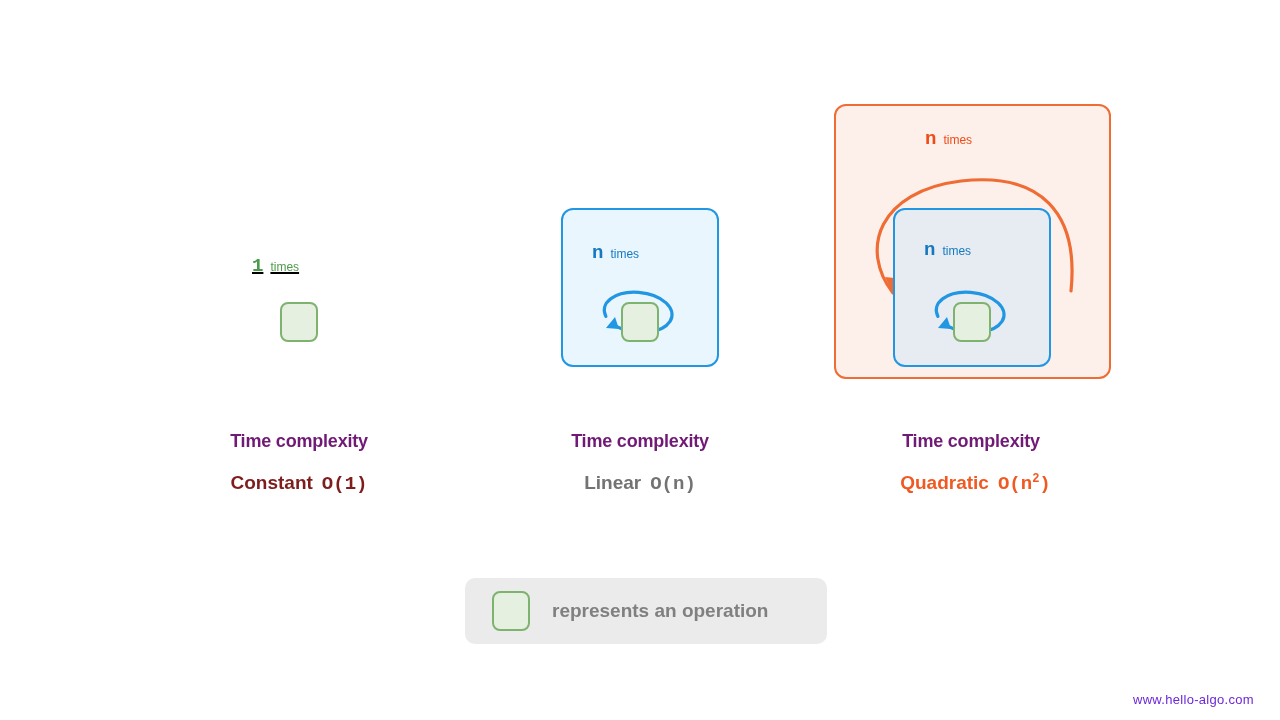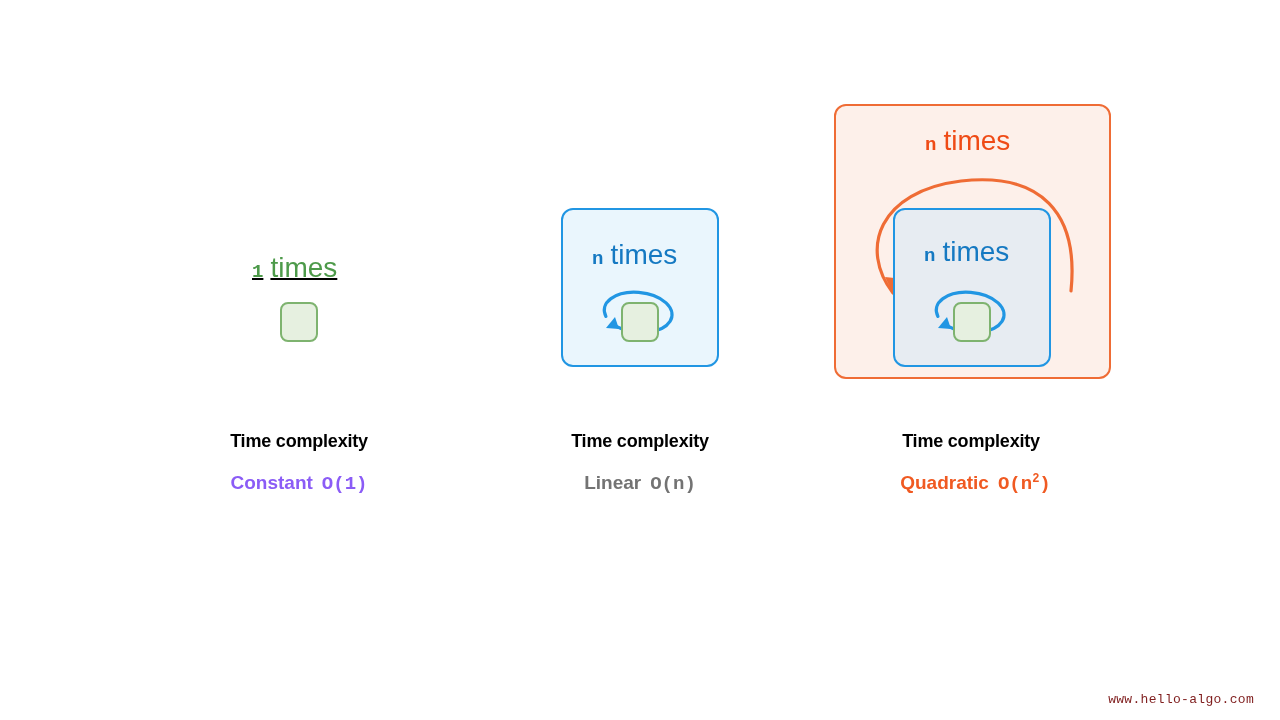--- a/index.html
+++ b/index.html
@@ -62,21 +62,21 @@
   }
   .times-label .count {
     font-family: "Liberation Mono", "DejaVu Sans Mono", monospace;
     font-weight: bold;
     font-size: 19px;
   }
   .times-label .word {
     font-family: "Liberation Sans", sans-serif;
     font-weight: normal;
     margin-left: 7px;
-    font-size: 28px;
+    font-size: 12px;
   }
   .c-green { color: #4d9a4a; }
   .c-blue  { color: #1579c2; }
   .c-orange{ color: #ef4b16; }
 
   
   .arc {
     position: absolute;
     pointer-events: none;
   }
@@ -86,21 +86,21 @@
     position: absolute;
     text-align: center;
     white-space: nowrap;
     transform: translateX(-50%);
   }
   .caption .title {
     display: block;
     font-family: "Liberation Sans", sans-serif;
     font-weight: bold;
     font-size: 18px;
-    color: #000000;
+    color: #701a75;
     letter-spacing: -0.2px;
   }
   .caption .value {
     display: block;
     margin-top: 21px;
     font-size: 19px;
     line-height: 1;
     white-space: nowrap;
   }
   .caption .value .name {
@@ -112,21 +112,21 @@
     font-family: "Liberation Mono", "DejaVu Sans Mono", monospace;
     font-weight: bold;
     font-size: 19px;
     margin-left: 9px;
   }
   .caption .value .bigo sup {
     font-size: 12px;
     vertical-align: super;
     line-height: 0;
   }
-  .v-green  { color: #8b5cf6; }
+  .v-green  { color: #7f1d1d; }
   .v-blue   { color: #737373; }
   .v-orange { color: #f05a22; margin-left: 9px; }
 
   
   .legend {
     position: absolute;
     left: 465px;
     top: 578px;
     width: 362px;
     height: 66px;
@@ -153,23 +153,23 @@
     font-size: 19px;
     color: #808080;
     white-space: nowrap;
   }
 
   
   .watermark {
     position: absolute;
     right: 26px;
     bottom: 13px;
-    font-family: Liberation Mono, monospace;
+    font-family: Liberation Sans, sans-serif;
     font-size: 13px;
-    color: #7f1d1d;
+    color: #6d28d9;
     letter-spacing: 0.3px;
   }
 </style>
 </head>
 <body>
 
 <div class="stage">
 
   <div class="abs">
 
@@ -237,16 +237,20 @@
     <div class="op-box" style="left:953px; top:302px;"></div>
 
     <div class="caption" style="left:971px; top:431px;">
       <span class="title">Time complexity</span>
       <span class="value">
         <span class="name v-orange">Quadratic</span><span class="bigo v-orange"><span>O(n</span><sup>2</sup><span>)</span></span>
       </span>
     </div>
   </div>
 
+  <div class="legend">
+    <div class="legend-swatch"></div>
+    <div class="legend-text">represents an operation</div>
+  </div>
 
   <div class="watermark">www.hello-algo.com</div>
 
 </div>
 
 </body></html>

